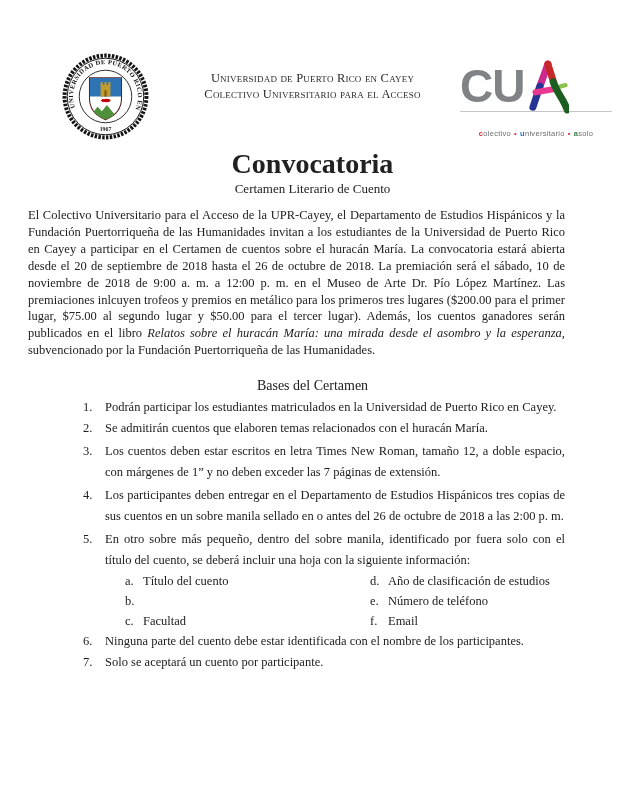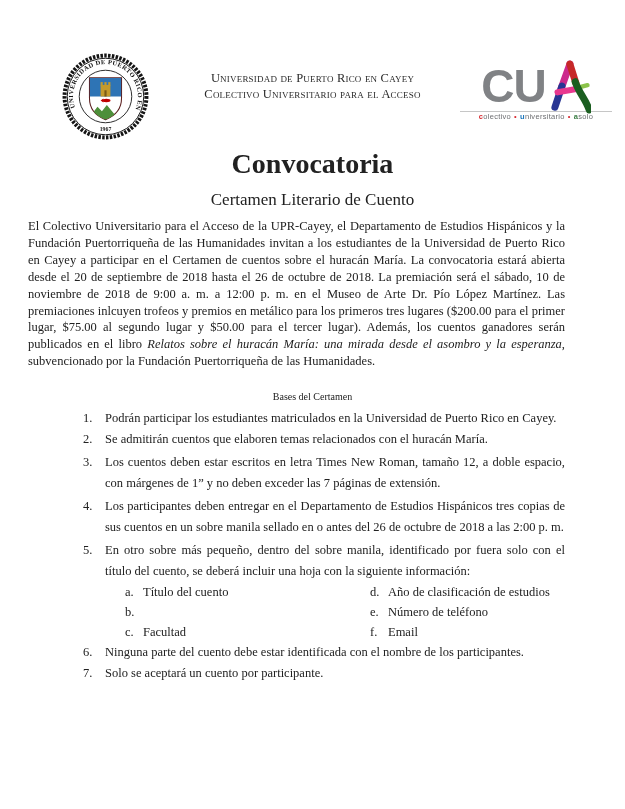--- a/index.html
+++ b/index.html
@@ -11,43 +11,43 @@
   }
   
   .letterhead { position:relative; height:150px; }
   .seal { position:absolute; left:61px; top:52px; width:89px; height:89px; }
   .org {
     position:absolute; left:0; right:0; top:71px; text-align:center;
     font-variant:small-caps; font-size:12.5px; line-height:15.5px;
     letter-spacing:0.2px; color:#2b2b2b;
   }
   .cua { position:absolute; right:13px; top:56px; width:152px; text-align:center; }
-  .cua-row { display:flex; align-items:flex-end; justify-content:center; height:52px; }
+  .cua-row { display:flex; align-items:flex-end; height:52px; }
   .cua-cu {
     font-family:"Liberation Sans","DejaVu Sans",sans-serif;
     font-size:46px; line-height:44px; font-weight:700; letter-spacing:-1px;
     color:#808285;
   }
   .cua-a { width:44px; height:60px; margin-left:1px; margin-bottom:-9px; }
   .cua-tagline {
-    margin-top:3px; padding-top:0; border-top:1px solid #c6c6c6;
+    margin-top:3px; padding-top:17px; border-top:1px solid #c6c6c6;
     font-family:"Liberation Sans","DejaVu Sans",sans-serif;
     font-size:7.5px; line-height:9px; letter-spacing:0.3px; color:#6d6e71;
     display:flex; justify-content:center; gap:3px; white-space:nowrap;
   }
   .tg-init { font-weight:700; }
   
   .title { margin:0; text-align:center; font-size:28px; line-height:28px; font-weight:700; }
-  .subtitle { text-align:center; font-size:17px; line-height:14px; margin-top:15px; }
+  .subtitle { text-align:center; font-size:13px; line-height:14px; margin-top:4px; }
   
   .body-par {
     margin:11px 60px 0 28px; text-align:justify;
     font-size:12.5px; line-height:16.9px;
   }
-  .bases-heading { text-align:center; font-size:10px; line-height:14px; margin-top:20px; }
+  .bases-heading { text-align:center; font-size:14px; line-height:14px; margin-top:20px; }
   .bases-list { margin:6px 60px 0 83px; font-size:12.5px; }
   .base-item { display:flex; }
   .it-single { line-height:17px; margin-bottom:4px; }
   .it-double { line-height:21px; margin-bottom:2px; }
   .base-item .num { flex:none; width:22px; }
   .base-item .txt { flex:1; text-align:justify; }
   .item5-wrap { margin-bottom:2px; }
   
   .sublist { display:flex; margin-left:42px; line-height:20px; margin-bottom:2px; }
   .subcol-left { width:245px; }

